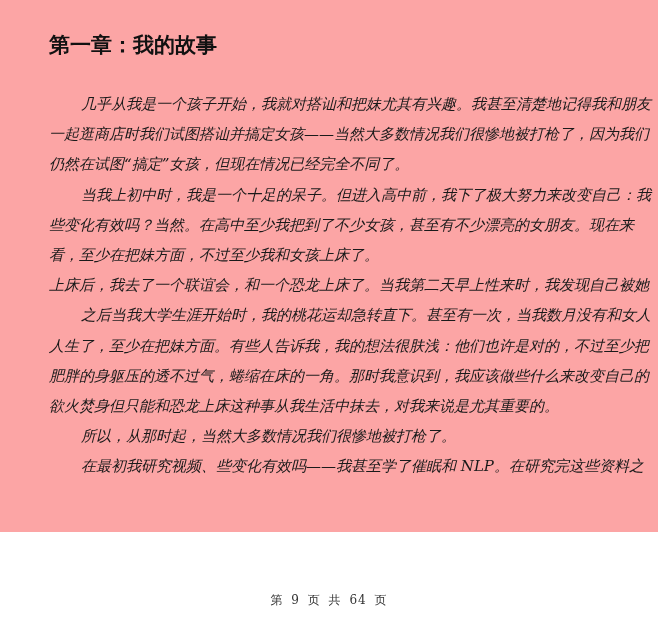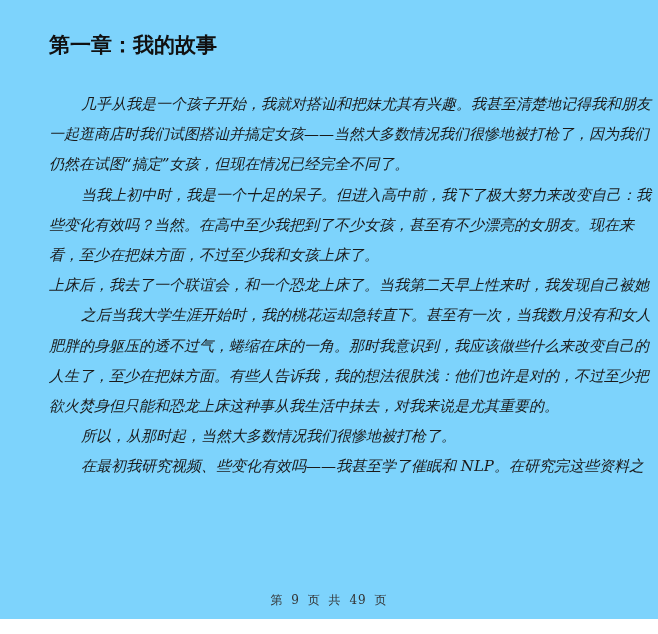--- a/index.html
+++ b/index.html
@@ -1,18 +1,18 @@
 <!DOCTYPE html>
 <html><head>
 <meta charset="utf-8">
 <style>
   html, body { margin: 0; padding: 0; background: #ffffff; }
   body { width: 658px; height: 634px; position: relative; overflow: hidden; }
   .page {
-    position: absolute; left: 0; top: 0; width: 658px; height: 619px; background: #7dd3fc;
+    position: absolute; left: 0; top: 0; width: 658px; height: 532px; background: #fca5a5;
   }
   .chapter-title {
     position: absolute; left: 49px; top: 32px;
     font-family: "DejaVu Sans", sans-serif;
     font-weight: bold; font-size: 21px; color: #111;
     letter-spacing: 0px; margin: 0; line-height: 26px;
   }
   .body-text {
     position: absolute; left: 49px; top: 89px; width: 556px;
     font-family: "DejaVu Serif", serif;
@@ -41,27 +41,27 @@
 
   <div class="body-text">
     <span class="line indent">几乎从我是一个孩子开始，我就对搭讪和把妹尤其有兴趣。我甚至清楚地记得我和朋友</span>
     <span class="line">一起逛商店时我们试图搭讪并搞定女孩——当然大多数情况我们很惨地被打枪了，因为我们</span>
     <span class="line last">仍然在试图“搞定”女孩，但现在情况已经完全不同了。</span>
     <span class="line indent">当我上初中时，我是一个十足的呆子。但进入高中前，我下了极大努力来改变自己：我</span>
     <span class="line">些变化有效吗？当然。在高中至少我把到了不少女孩，甚至有不少漂亮的女朋友。现在来</span>
     <span class="line last">看，至少在把妹方面，不过至少我和女孩上床了。</span>
     <span class="line">上床后，我去了一个联谊会，和一个恐龙上床了。当我第二天早上性来时，我发现自己被她</span>
     <span class="line indent">之后当我大学生涯开始时，我的桃花运却急转直下。甚至有一次，当我数月没有和女人</span>
+    <span class="line">人生了，至少在把妹方面。有些人告诉我，我的想法很肤浅：他们也许是对的，不过至少把</span>
     <span class="line">肥胖的身躯压的透不过气，蜷缩在床的一角。那时我意识到，我应该做些什么来改变自己的</span>
-    <span class="line">人生了，至少在把妹方面。有些人告诉我，我的想法很肤浅：他们也许是对的，不过至少把</span>
     <span class="line last">欲火焚身但只能和恐龙上床这种事从我生活中抹去，对我来说是尤其重要的。</span>
     <span class="line indent last">所以，从那时起，当然大多数情况我们很惨地被打枪了。</span>
     <span class="line indent">在最初我研究视频、些变化有效吗——我甚至学了催眠和 NLP。在研究完这些资料之</span>
   </div>
 
   <div class="footer">
     <span>第</span>
     <span>9</span>
     <span>页 共</span>
-    <span>49</span>
+    <span>64</span>
     <span>页</span>
   </div>
 </div>
 
 </body></html>

